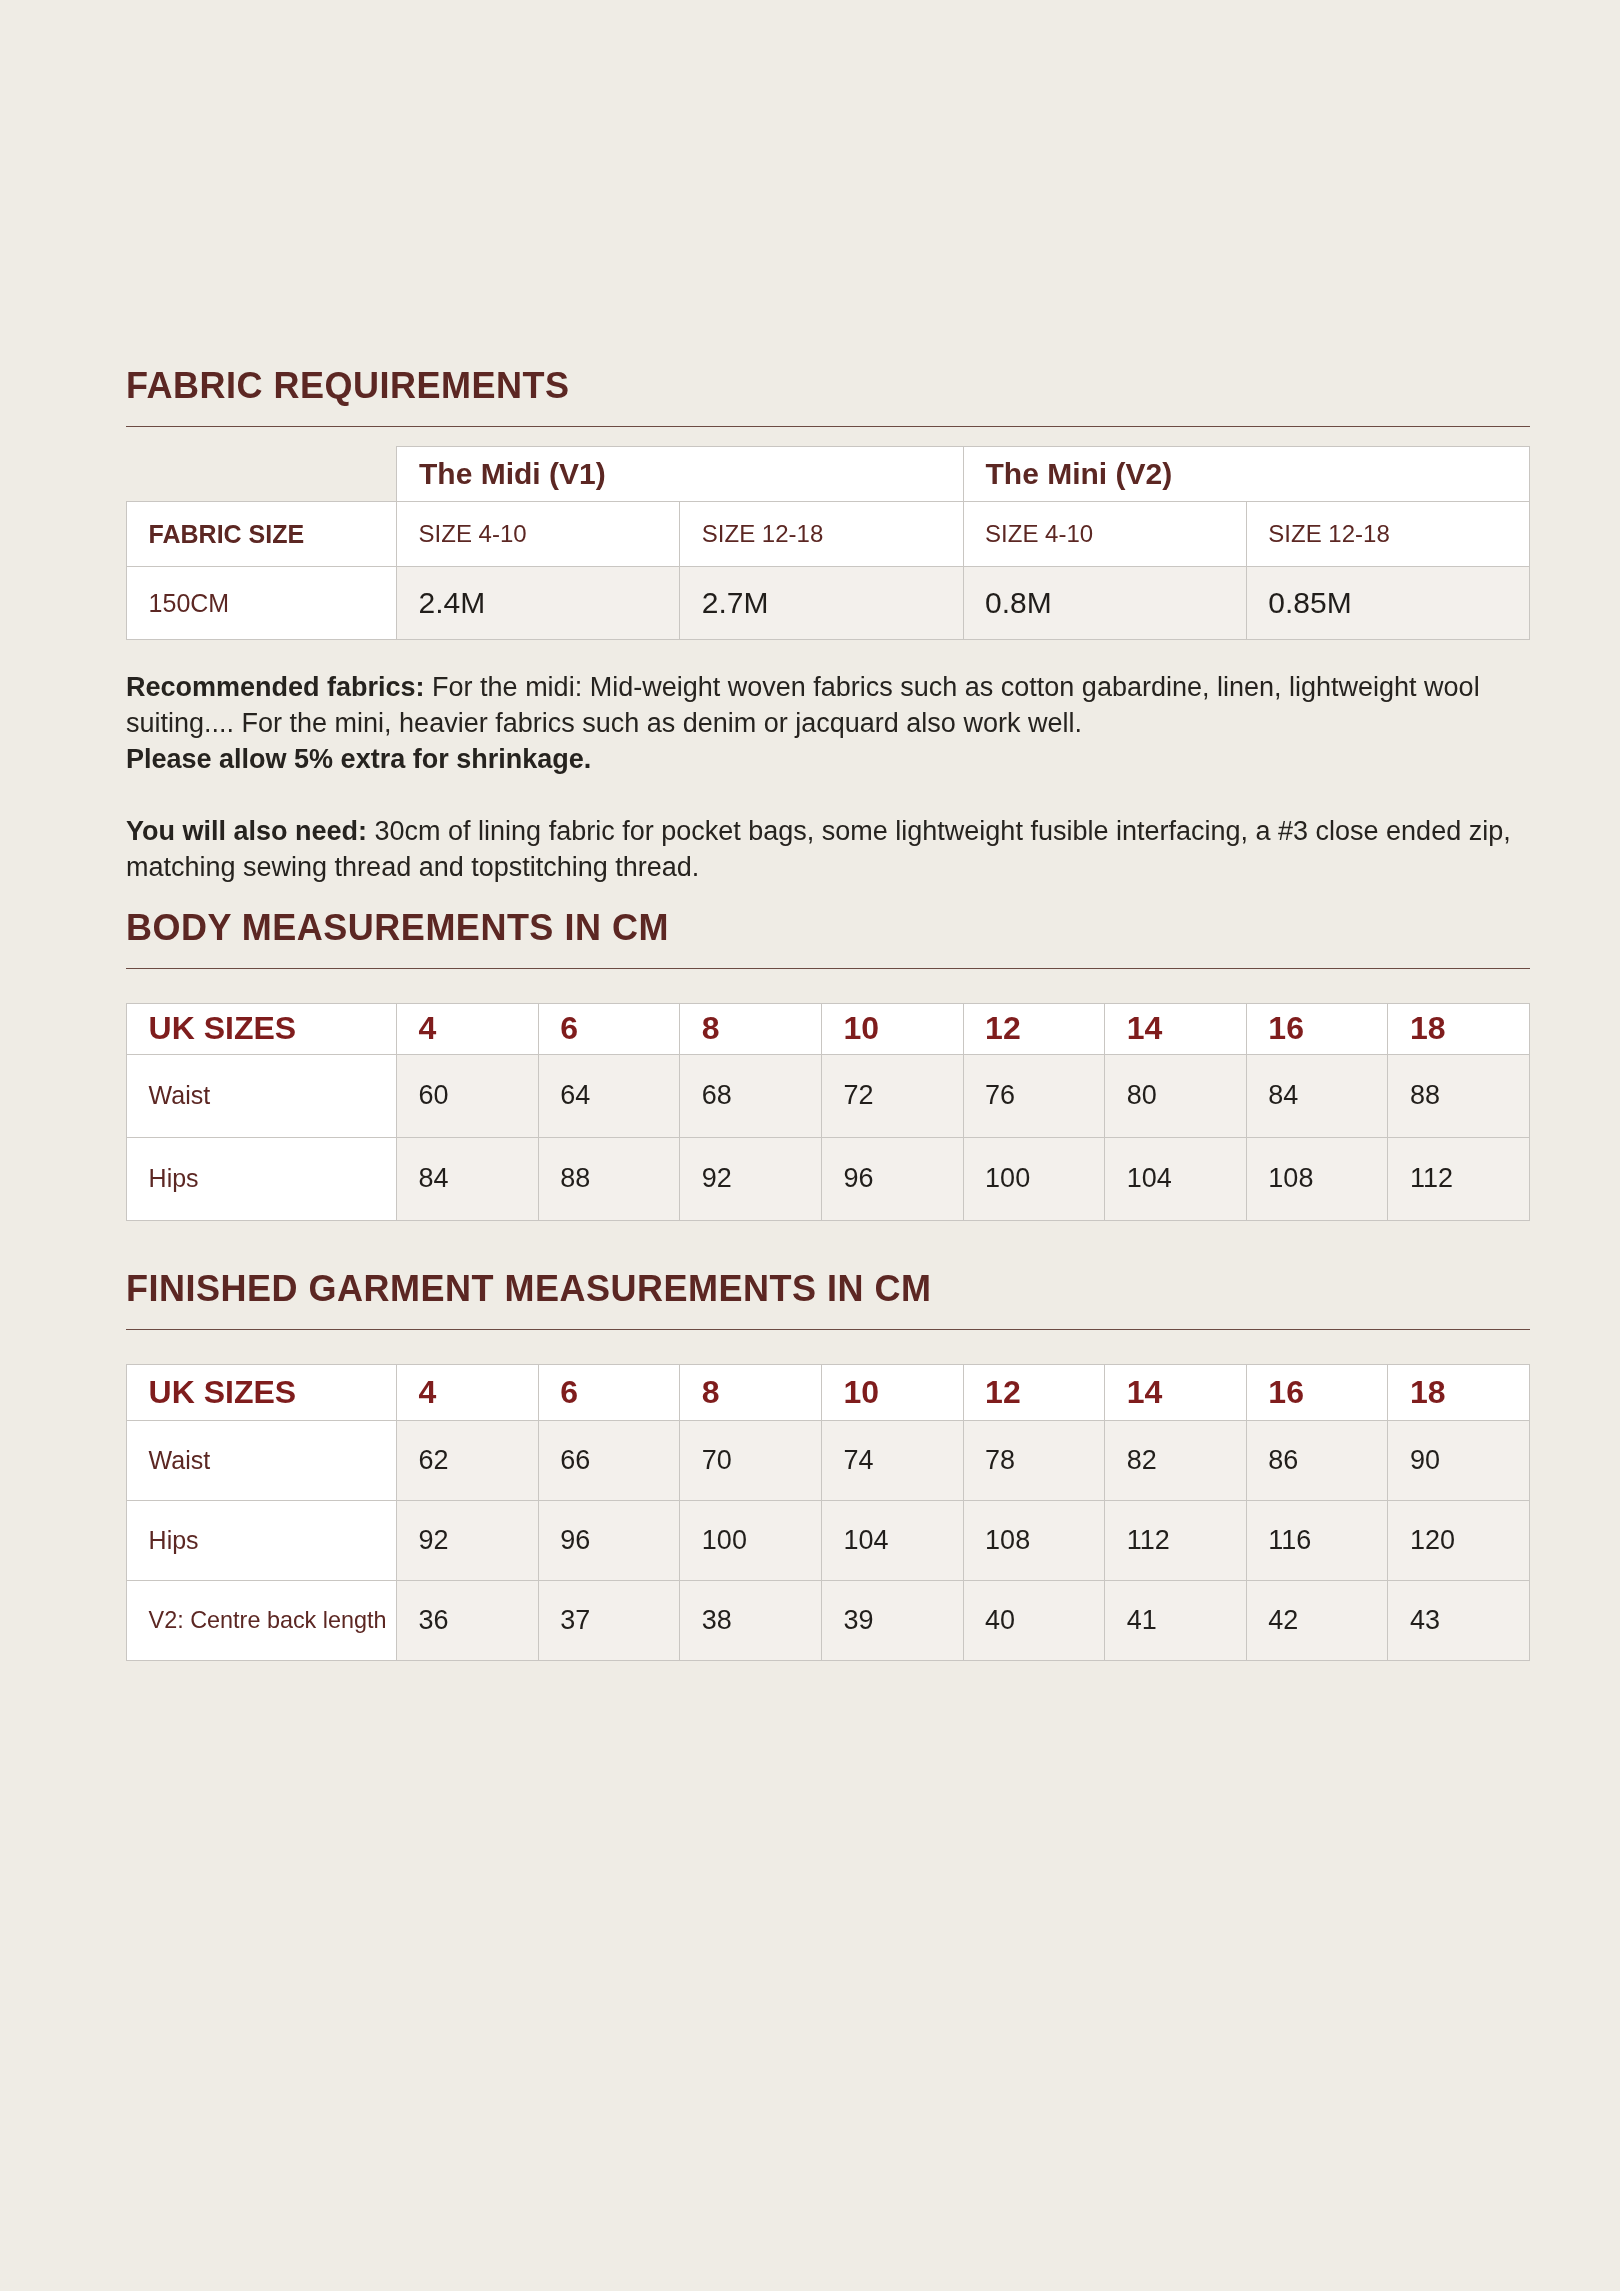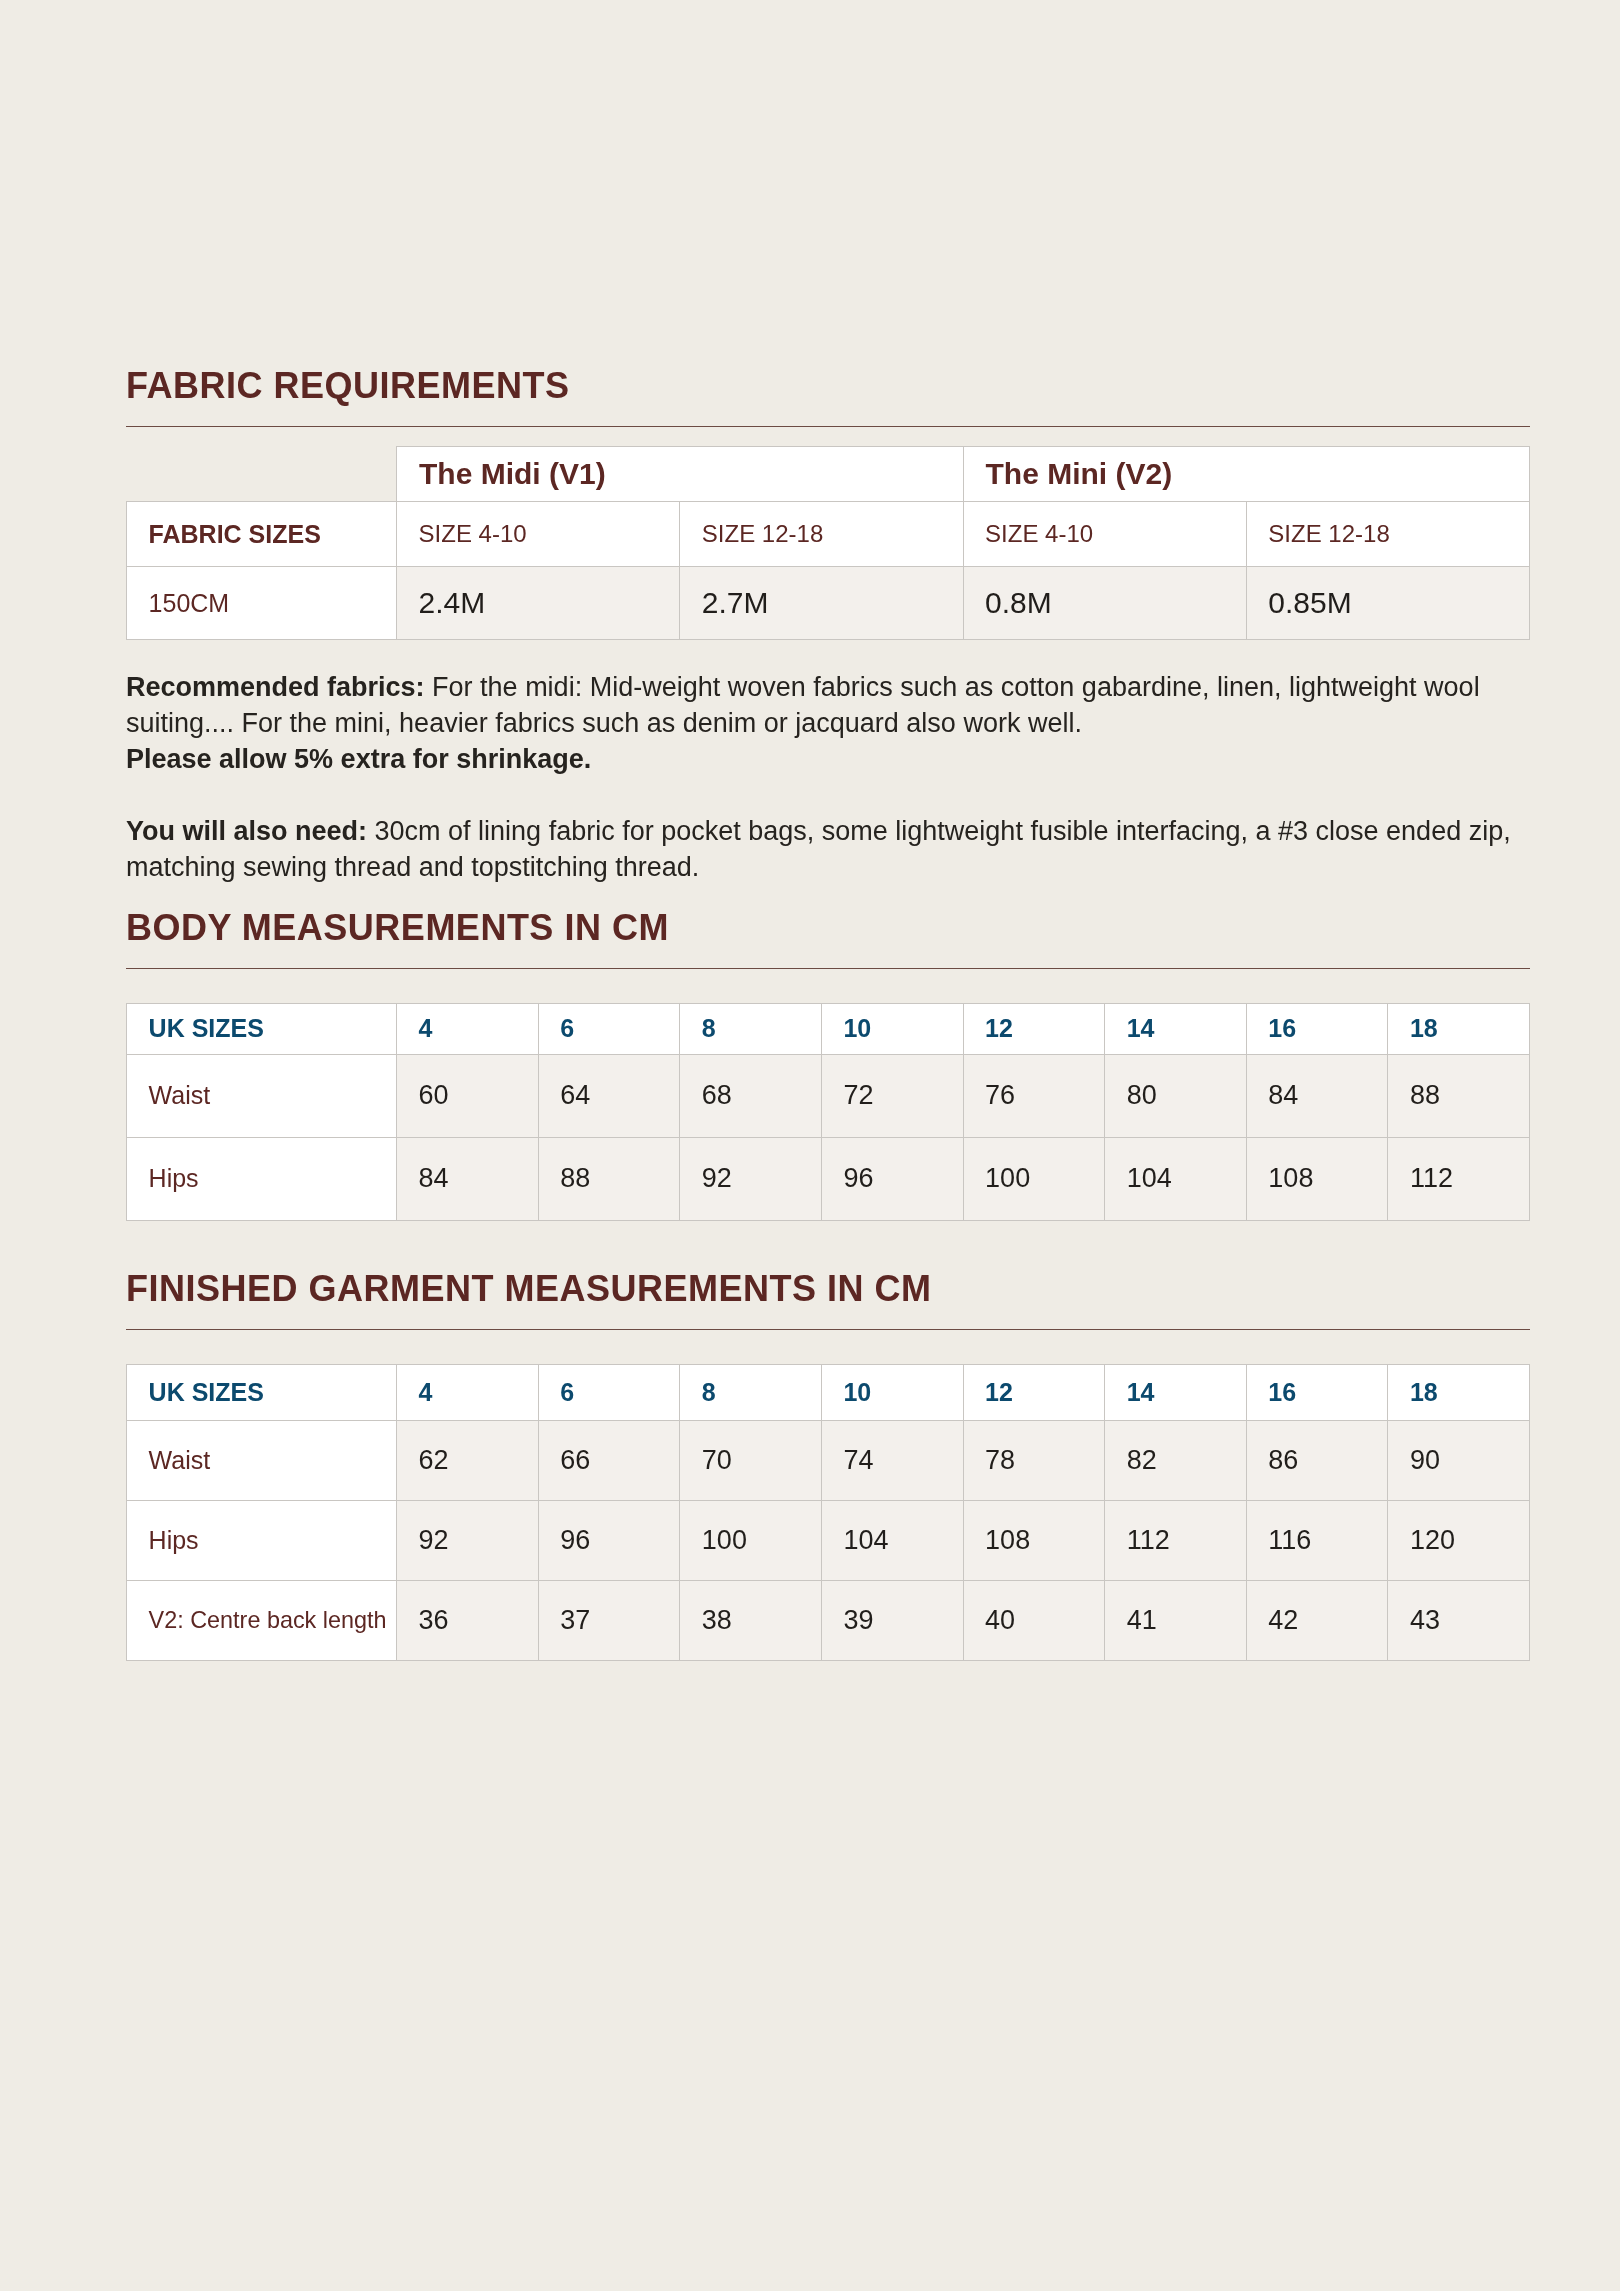--- a/index.html
+++ b/index.html
@@ -74,23 +74,23 @@
   }
   .val{
     background:#f3f0ec;
     font-size:30px;
     color:#211e1b;
   }
   .meas-table{margin-top:34px;}
   .meas-table col.c1{width:270px;}
   .meas-table .head-row th{
     height:50px;
-    font-size:25px;
-    font-weight:bold;
-    color:#0c4a6e;
+    font-size:32px;
+    font-weight:bold;
+    color:#7f1d1d;
   }
   .meas-table .data-row{height:83px;}
   .meas-table .val{font-size:27px;margin-left:38px;}
   .fin-table .head-row th{height:55px;}
   .fin-table .data-row{height:80px;}
   .fin-table .row-zip{height:78px;}
   .fin-table .row-zip .rowlabel,
   .fin-table .row-v1 .rowlabel,
   .fin-table .row-v2 .rowlabel{
     font-size:23.4px;
@@ -125,21 +125,21 @@
         <col>
         <col>
       </colgroup>
     <tbody>
         <tr class="group-row">
       <td class="ghost"></td>
       <th colspan="2">The Midi (V1)</th>
       <th colspan="2">The Mini (V2)</th>
     </tr>
     <tr class="cols-row">
-      <th class="rowhead">FABRIC SIZES</th>
+      <th class="rowhead">FABRIC SIZE</th>
       <th class="sizehead">SIZE 4-10</th>
       <th class="sizehead">SIZE 12-18</th>
       <th class="sizehead">SIZE 4-10</th>
       <th class="sizehead">SIZE 12-18</th>
     </tr>
     <tr class="data-row">
       <td class="rowlabel">150CM</td>
       <td class="val">2.4M</td>
       <td class="val">2.7M</td>
       <td class="val">0.8M</td>

